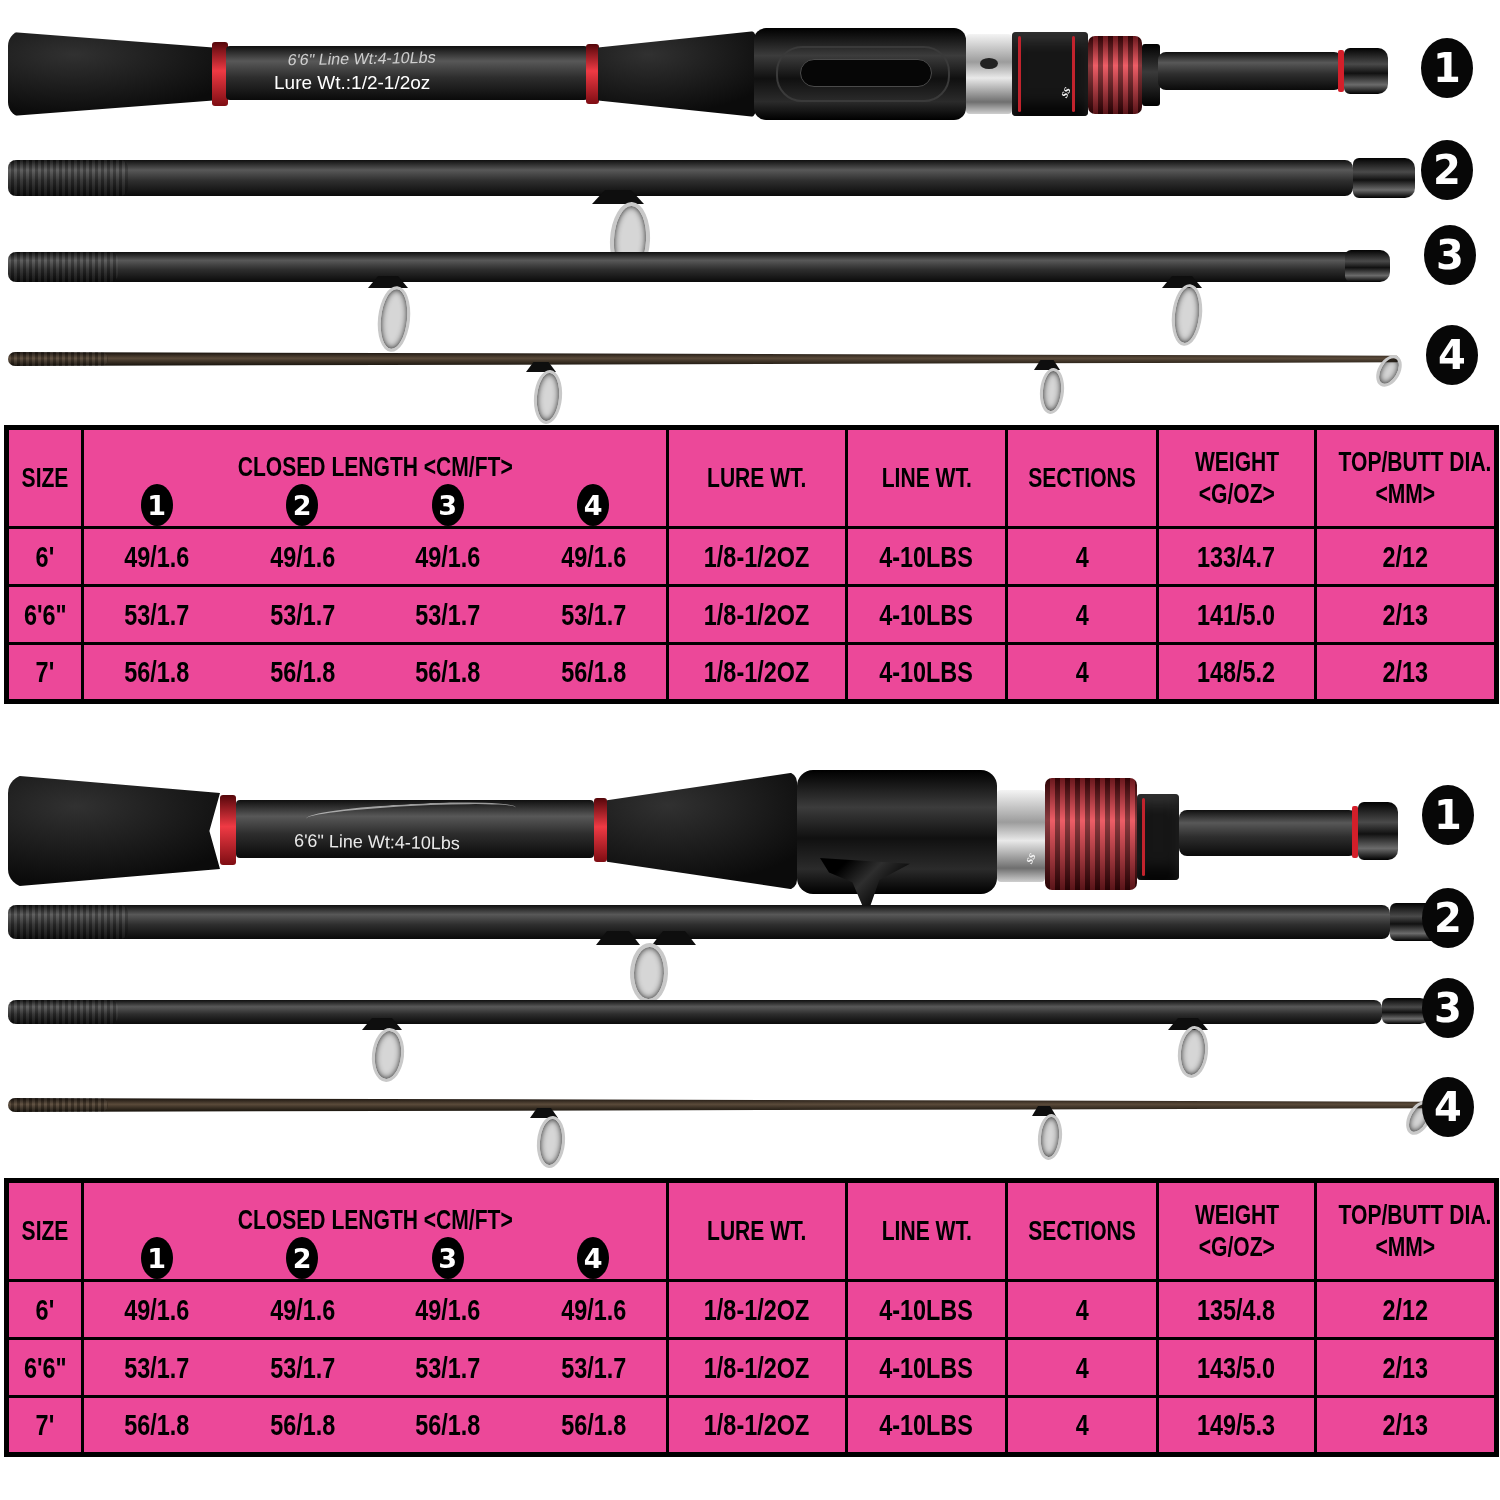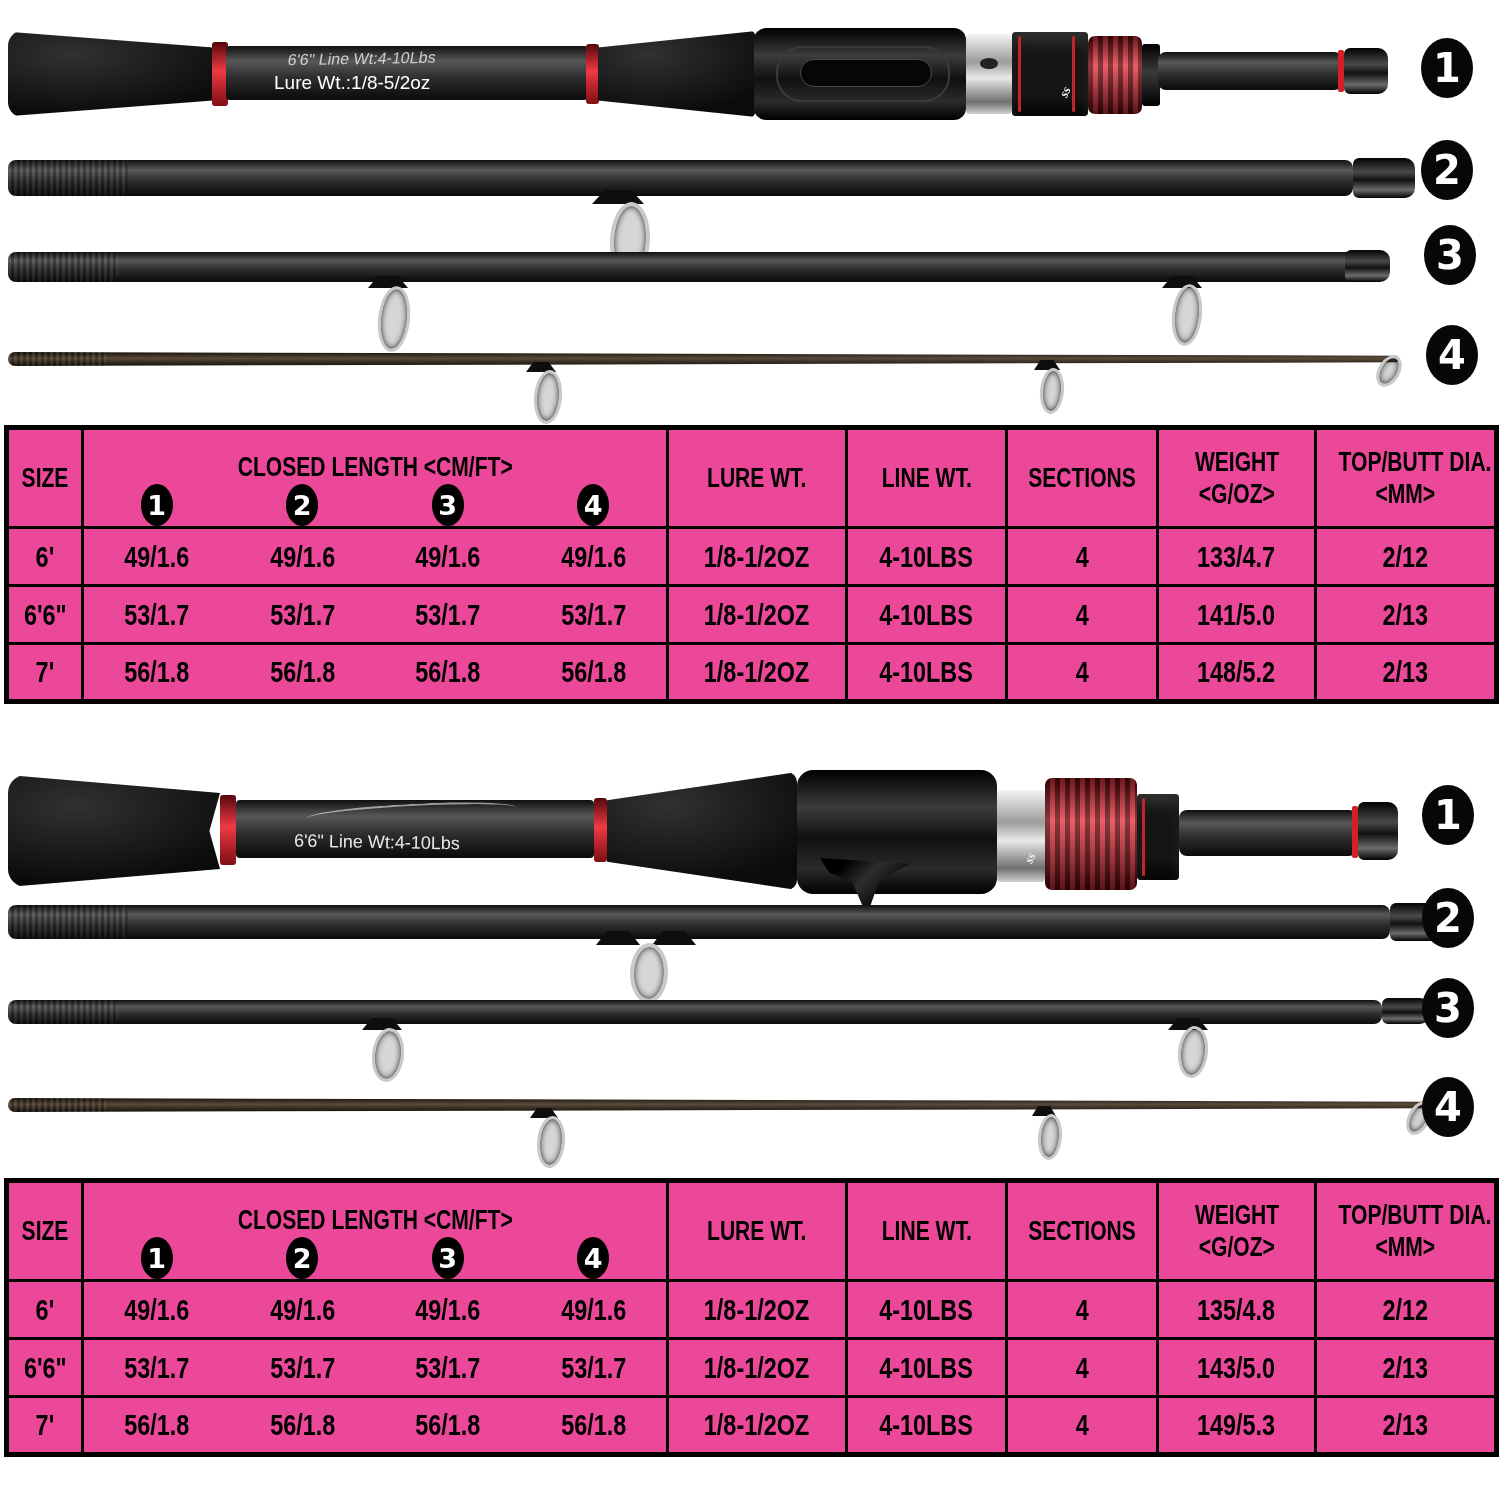--- a/index.html
+++ b/index.html
@@ -70,21 +70,21 @@
 <body>
 
 <div class="canvas">
 
   <div class="layer">
 
     <div class="eva abs" style="left:8px;top:30px;width:205px;height:88px;border-radius:16px;clip-path:polygon(0 2%,100% 20%,100% 80%,0 98%);"></div>
     <div class="ring-red abs" style="left:212px;top:42px;width:16px;height:64px;"></div>
     <div class="bar abs" style="left:226px;top:46px;width:362px;height:54px;border-radius:4px;">
       <div class="blank-text" style="left:62px;top:4px;font-size:16px;opacity:.72;transform:skewX(-10deg) rotate(-1deg);">6'6" Line Wt:4-10Lbs</div>
-      <div class="blank-text" style="left:48px;top:26px;font-size:19px;">Lure Wt.:1/8-5/2oz</div>
+      <div class="blank-text" style="left:48px;top:26px;font-size:19px;">Lure Wt.:1/2-1/2oz</div>
     </div>
     <div class="ring-red abs" style="left:586px;top:44px;width:13px;height:60px;"></div>
     <div class="eva abs" style="left:598px;top:30px;width:158px;height:88px;clip-path:polygon(0 20%,100% 1%,100% 99%,0 80%);border-radius:8px;"></div>
     <div class="seat abs" style="left:754px;top:28px;width:212px;height:92px;">
       <div class="slot-outer" style="left:22px;top:18px;width:170px;height:52px;"></div>
       <div class="slot-inner" style="left:46px;top:31px;width:130px;height:26px;"></div>
     </div>
     <div class="silver abs" style="left:966px;top:34px;width:46px;height:80px;">
       <div class="abs" style="left:14px;top:24px;width:18px;height:11px;background:#222;border-radius:50%;"></div>
     </div>

